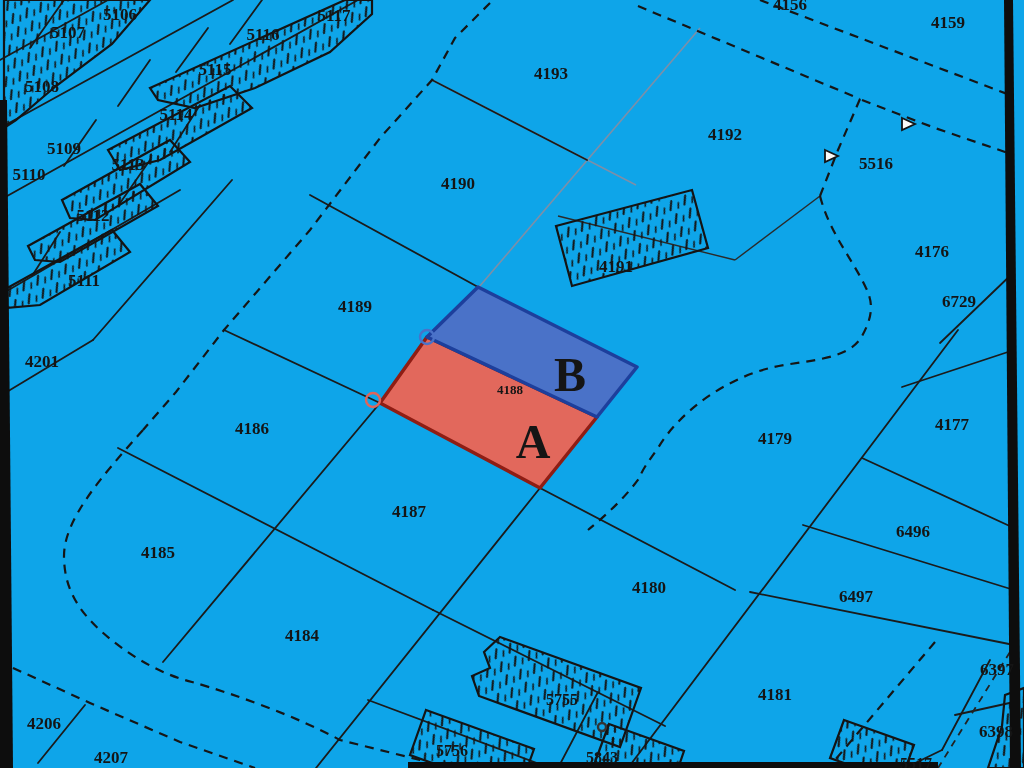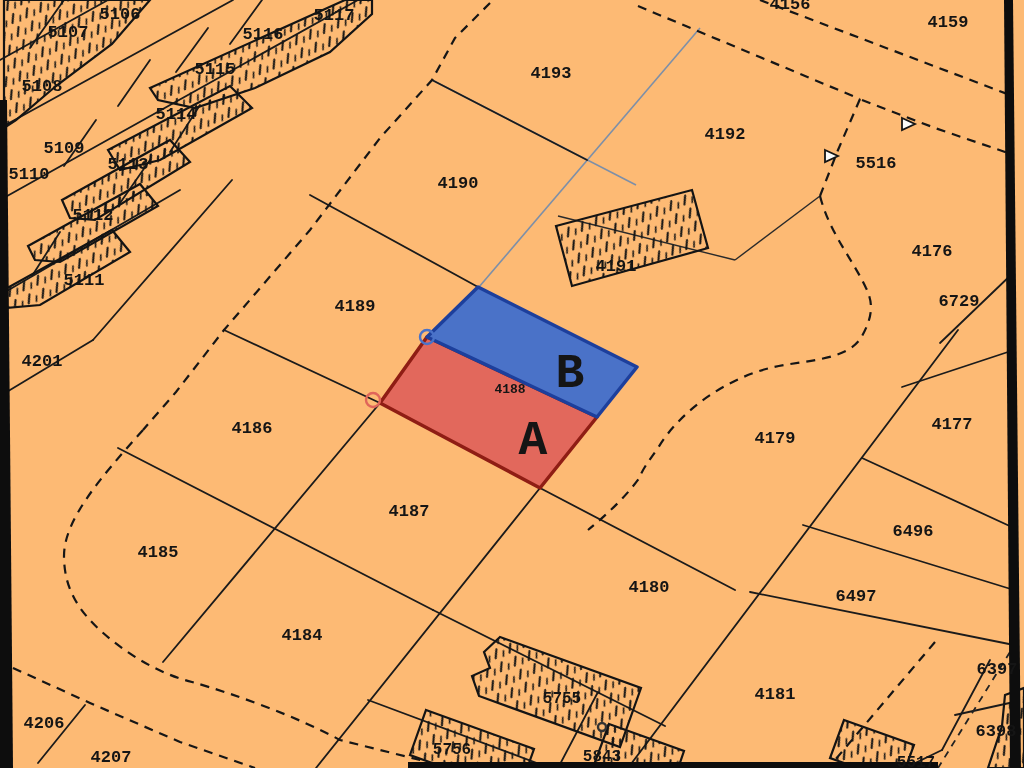--- a/index.html
+++ b/index.html
@@ -1,17 +1,17 @@
 <!DOCTYPE html>
 <html><head>
 <meta charset="utf-8">
 <style>
   html,body{margin:0;padding:0;background:#e8e8e8;}
-  #stage{position:relative;width:1024px;height:768px;overflow:hidden;background:#fdba74;
-         font-family:Liberation Mono, monospace;}
+  #stage{position:relative;width:1024px;height:768px;overflow:hidden;background:#0ea5e9;
+         font-family:Liberation Serif, serif;}
   svg{position:absolute;left:0;top:0;}
   .pline{stroke:#1b1b1b;stroke-width:1.8;fill:none;stroke-linecap:round;}
   .pline-thin{stroke:#2a2a2a;stroke-width:1.4;fill:none;}
   .dline{stroke:#161616;stroke-width:2.2;fill:none;stroke-dasharray:9 7;stroke-linecap:butt;}
   .dline-thin{stroke:#222;stroke-width:1.8;fill:none;stroke-dasharray:7 6;}
   .survey{stroke:#7d8fa8;stroke-width:1.6;fill:none;}
   .bld{fill:url(#hatch);stroke:#141414;stroke-width:2.2;}
   .border{fill:#0d0d0d;}
   text.plbl{font-weight:bold;fill:#151515;}
 </style>

